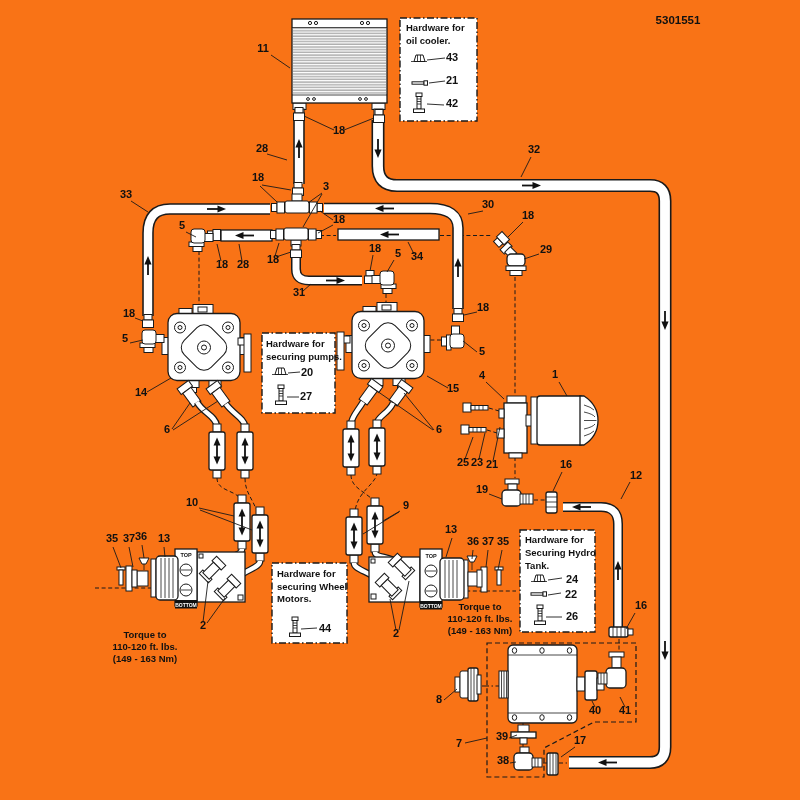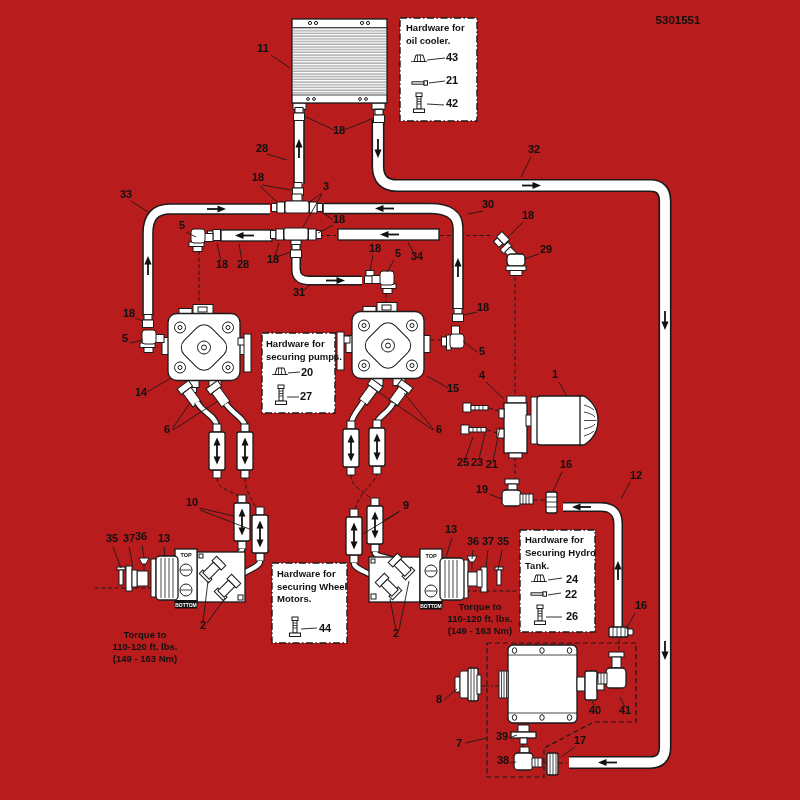--- a/index.html
+++ b/index.html
@@ -1,16 +1,16 @@
 <!DOCTYPE html>
 <html><head>
 <meta charset="utf-8">
 <style>
   html,body{margin:0;padding:0;background:#fff;}
-  #stage{width:800px;height:800px;background:#b91c1c;position:relative;font-family:"Liberation Sans",sans-serif;}
+  #stage{width:800px;height:800px;background:#f97316;position:relative;font-family:"Liberation Sans",sans-serif;}
   svg{display:block;}
   .ln{fill:#fff;stroke:#1a1a1a;stroke-width:1.3;}
   .ln2{fill:#fff;stroke:#1a1a1a;stroke-width:1;}
   .thin{fill:none;stroke:#1a1a1a;stroke-width:0.8;}
   .ldr{fill:none;stroke:#1a1a1a;stroke-width:0.9;}
   .dash{fill:none;stroke:#1a1a1a;stroke-width:1;stroke-dasharray:4 2.6;}
   .dashdot{fill:none;stroke:#1a1a1a;stroke-width:1;stroke-dasharray:7 2.5 1.5 2.5;}
   .hwbox{fill:#fff;stroke:#1a1a1a;stroke-width:1.4;stroke-dasharray:7 2.5 1.5 2.5;}
   .tO{fill:none;stroke:#1a1a1a;}
   .tI{fill:none;stroke:#fff;}

